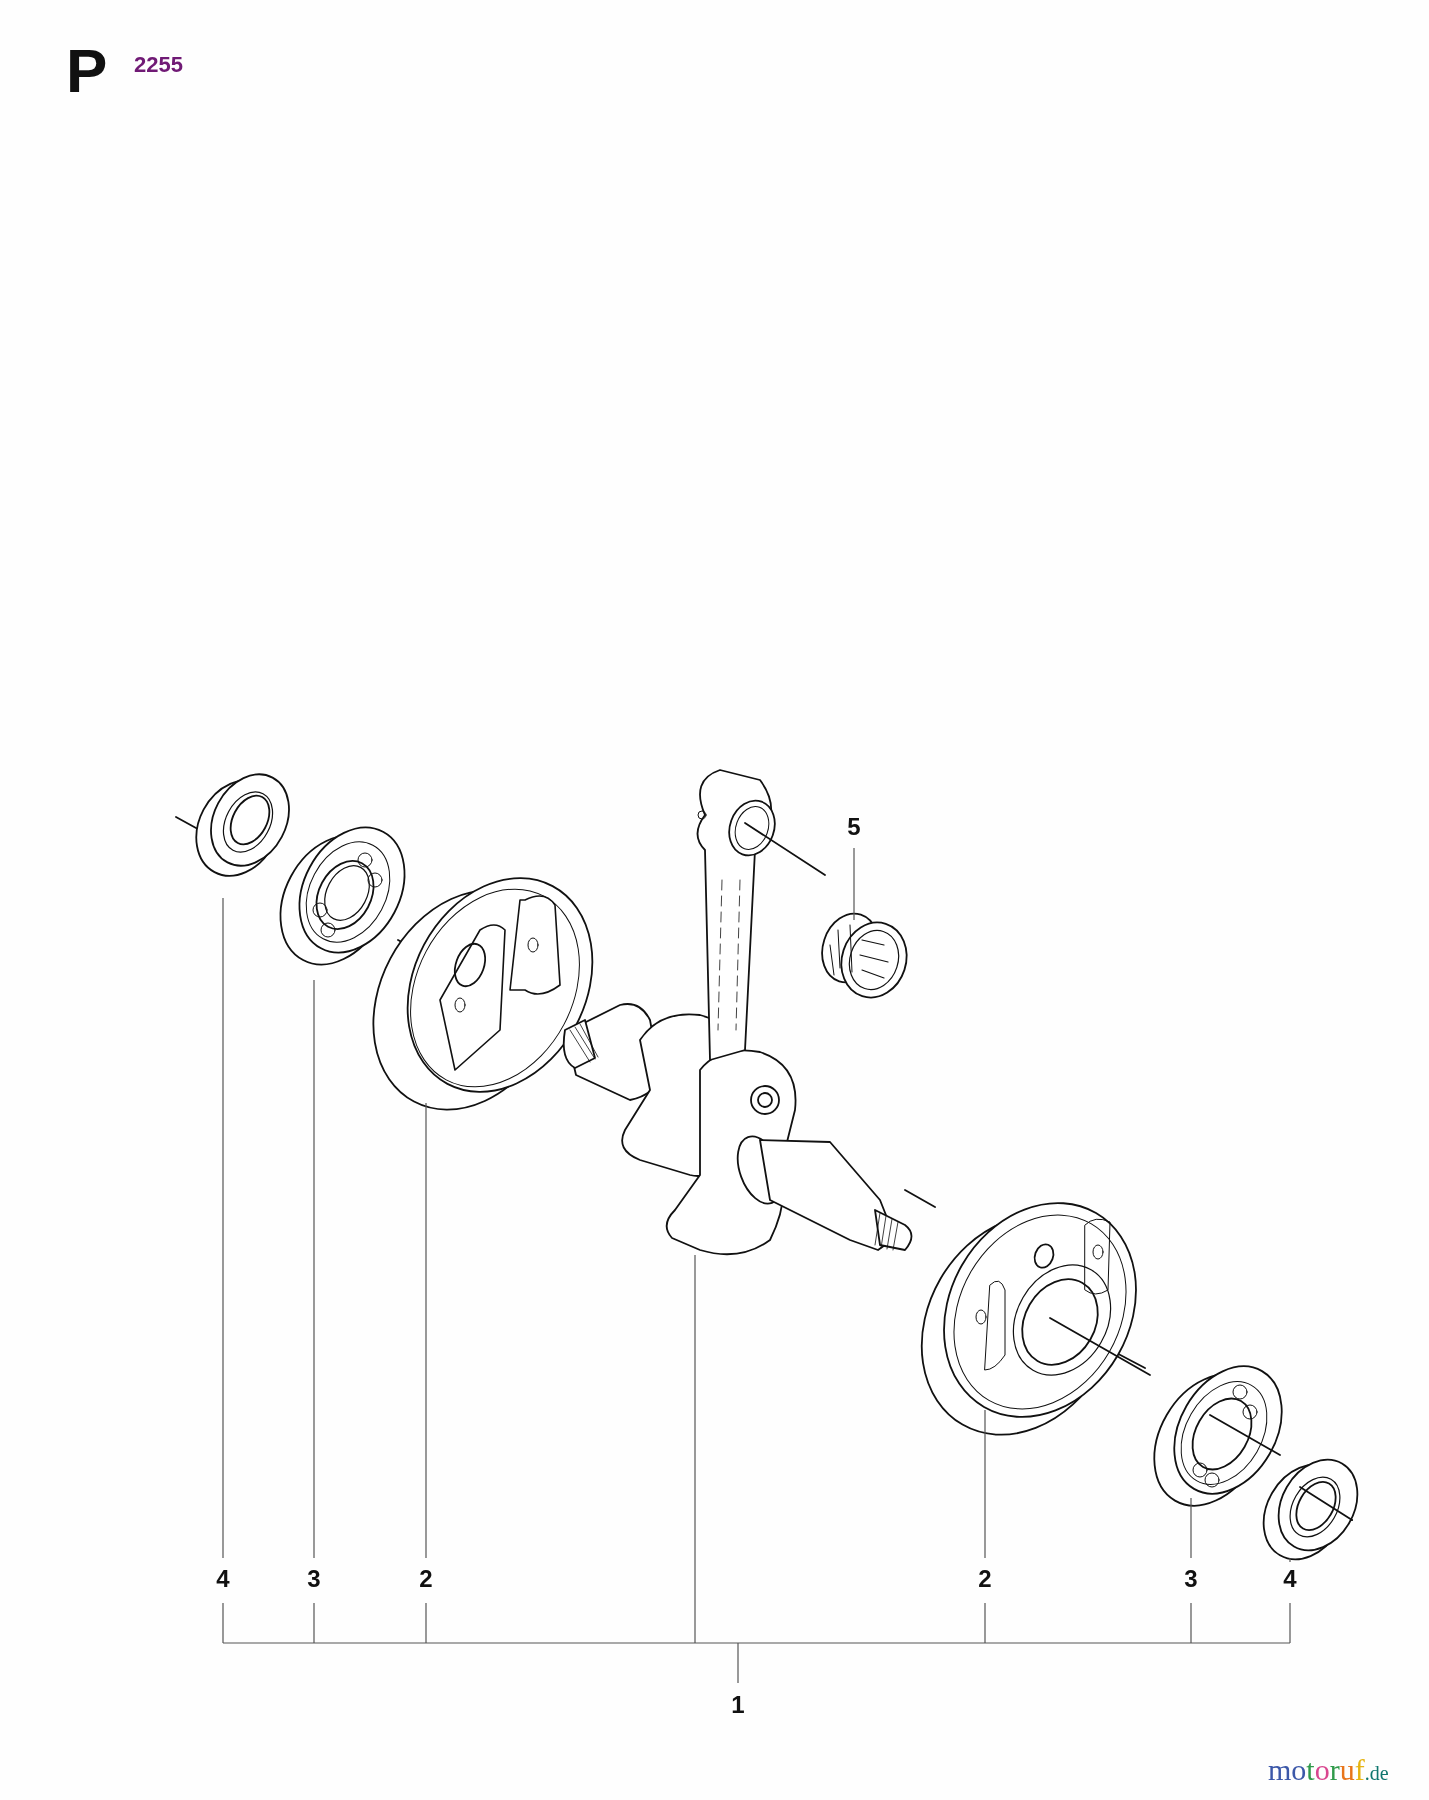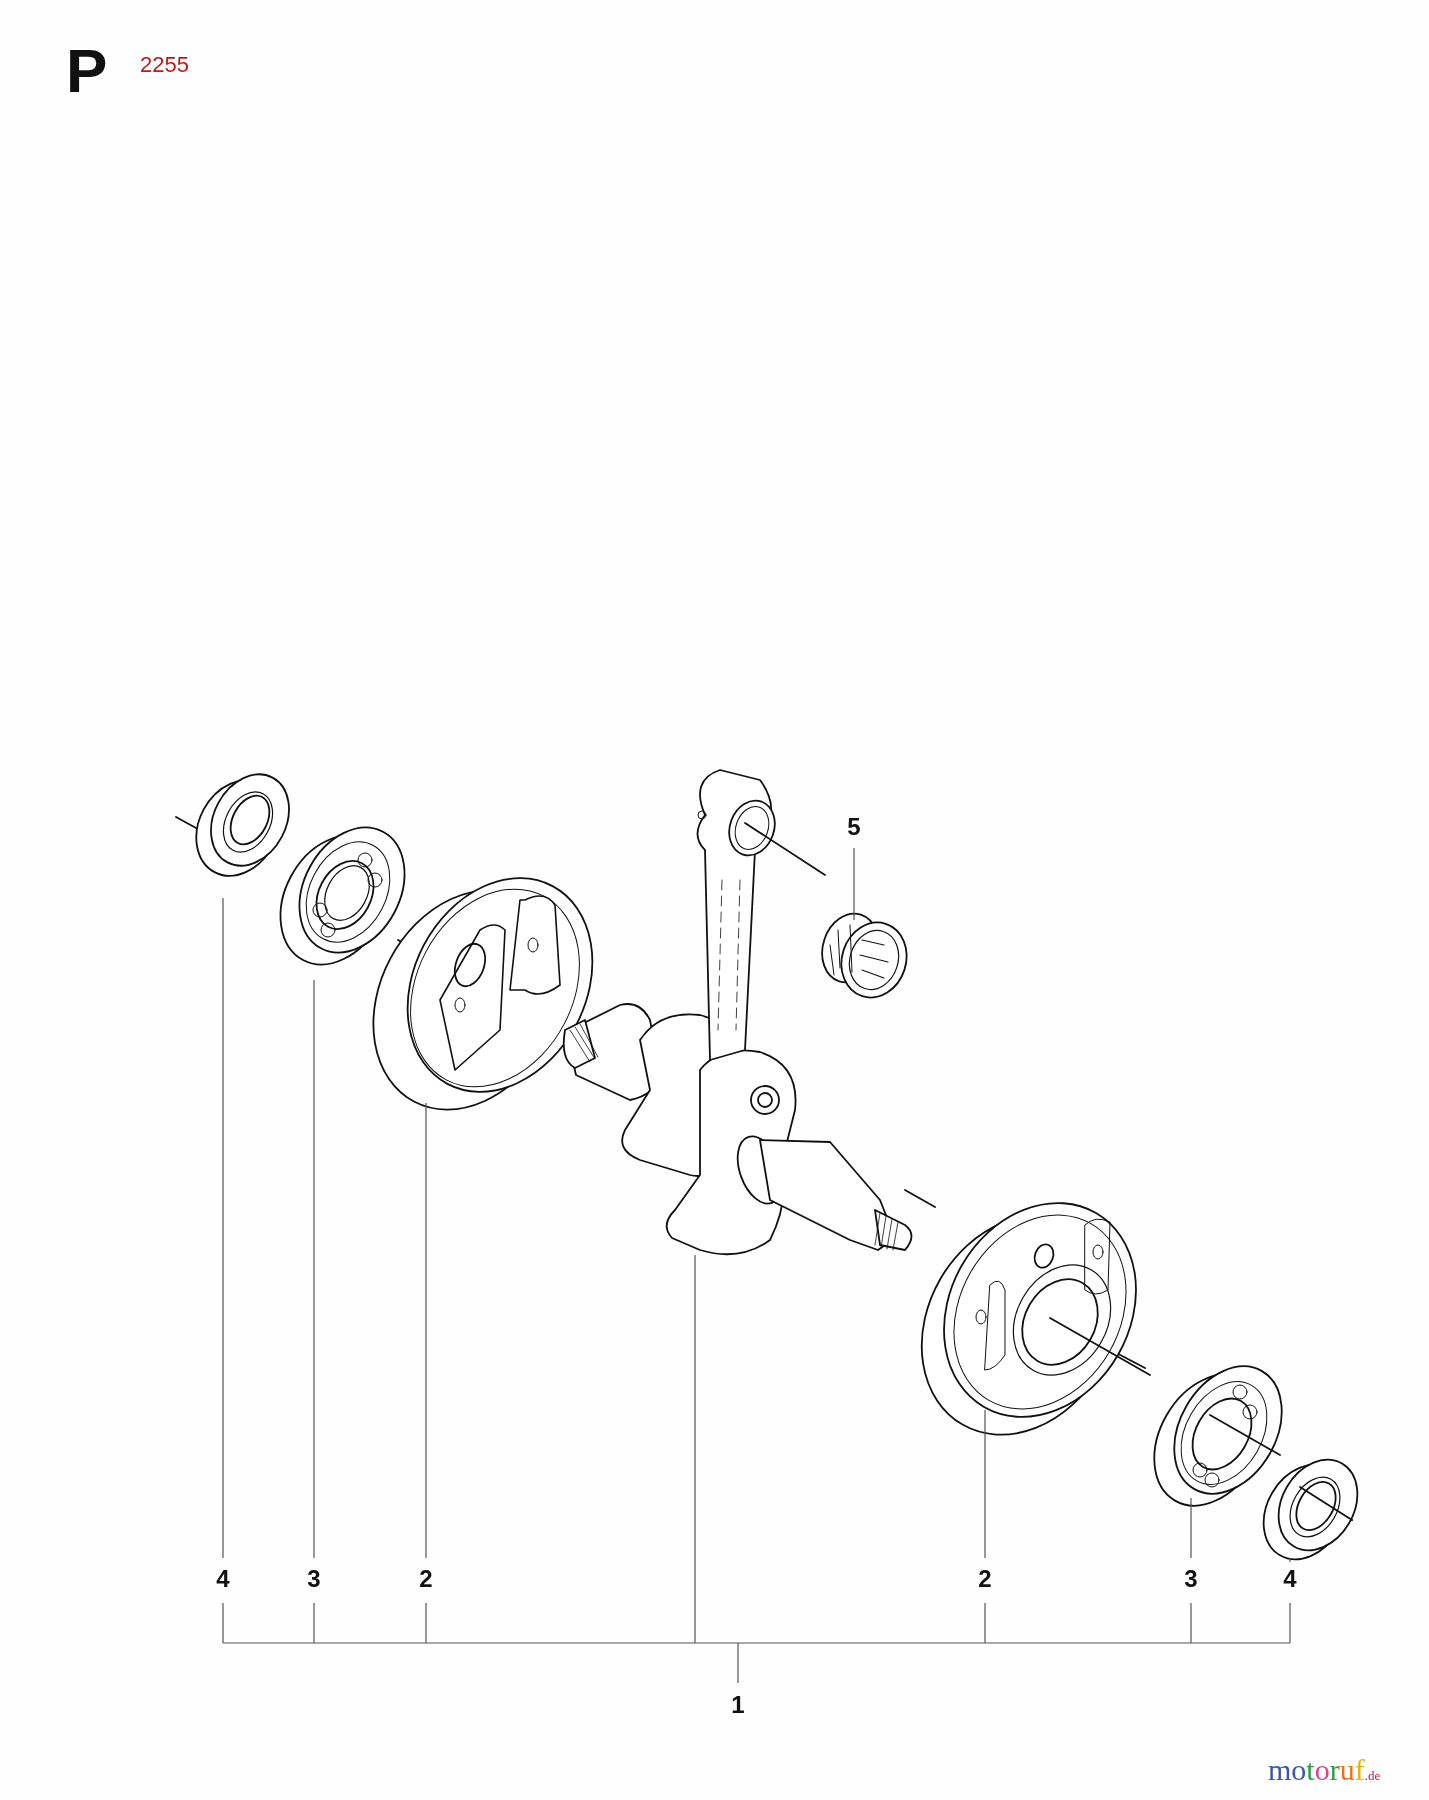--- a/index.html
+++ b/index.html
@@ -1,23 +1,23 @@
 <!DOCTYPE html>
 <html><head>
 <meta charset="utf-8">
 <style>
   html, body { margin: 0; padding: 0; background: #fefefe; }
   body { width: 1429px; height: 1800px; position: relative; overflow: hidden;
          font-family: "Liberation Sans", sans-serif; }
   .section-letter { position: absolute; left: 66px; top: 40px; font-size: 62px; font-weight: bold; color: #111; line-height: 1; }
-  .model-number { position: absolute; left: 140px; top: 54px; font-size: 22px; font-weight: normal; color: #b91c1c; line-height: 1; }
+  .model-number { position: absolute; left: 134px; top: 54px; font-size: 22px; font-weight: bold; color: #701a75; line-height: 1; }
   svg.drawing { position: absolute; left: 0; top: 0; }
   .callout { font-family: "Liberation Sans", sans-serif; font-weight: bold; font-size: 24px; fill: #111; text-anchor: middle; }
   .watermark { position: absolute; left: 1268px; top: 1755px; font-family: "Liberation Serif", serif; font-size: 30px; line-height: 1; white-space: nowrap; }
-  .watermark .suffix { font-size: 13px; color: #be185d; }
+  .watermark .suffix { font-size: 20px; color: #0f766e; }
 </style>
 </head>
 <body>
 
 <div class="section-letter">P</div>
 <div class="model-number">2255</div>
 
 <svg class="drawing" width="1429" height="1800" viewBox="0 0 1429 1800" xmlns="http://www.w3.org/2000/svg">
   <g fill="none" stroke="#111" stroke-width="1.8" stroke-linejoin="round" stroke-linecap="round">
 

